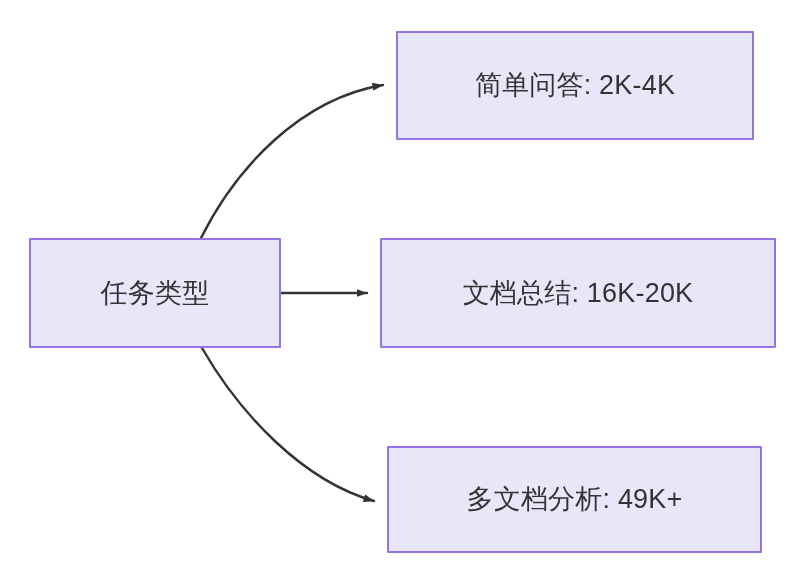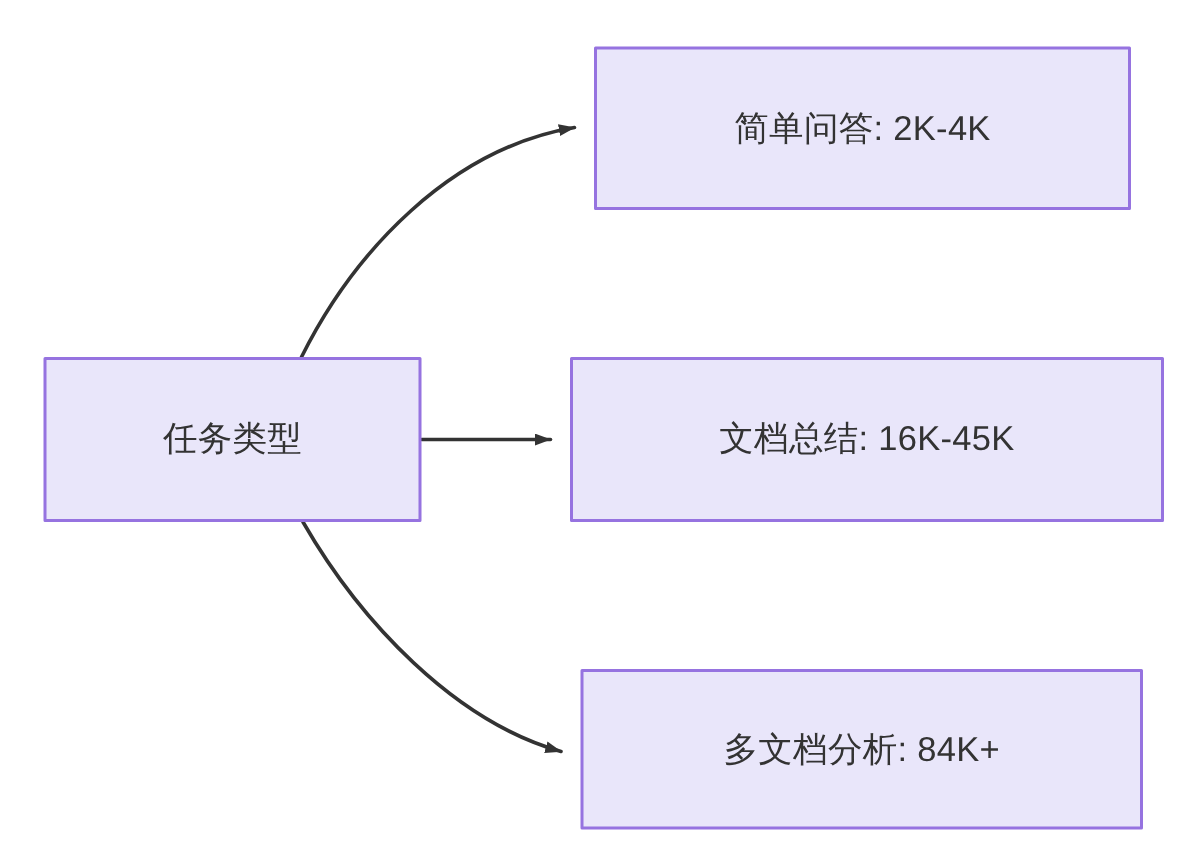--- a/index.html
+++ b/index.html
@@ -33,21 +33,21 @@
     background: #E9E6FA;
     border: 2px solid #9673E0;
     border-radius: 1px;
     display: flex;
     align-items: center;
     justify-content: center;
     text-align: center;
   }
   .node-label {
     color: #333333;
-    font-size: 23px;
+    font-size: 27px;
     line-height: 1.2;
     letter-spacing: 0.2px;
     white-space: nowrap;
   }
   
   #node-source {
     left: 29px;
     top: 238px;
     width: 252px;
     height: 110px;
@@ -93,20 +93,20 @@
 
   <div class="node" id="node-source">
     <span class="node-label">任务类型</span>
   </div>
 
   <div class="node" id="node-simple-qa">
     <span class="node-label">简单问答: 2K-4K</span>
   </div>
 
   <div class="node" id="node-doc-summary">
-    <span class="node-label">文档总结: 16K-45K</span>
+    <span class="node-label">文档总结: 16K-20K</span>
   </div>
 
   <div class="node" id="node-multi-doc">
-    <span class="node-label">多文档分析: 84K+</span>
+    <span class="node-label">多文档分析: 49K+</span>
   </div>
 
 </div>
 
 </body></html>

